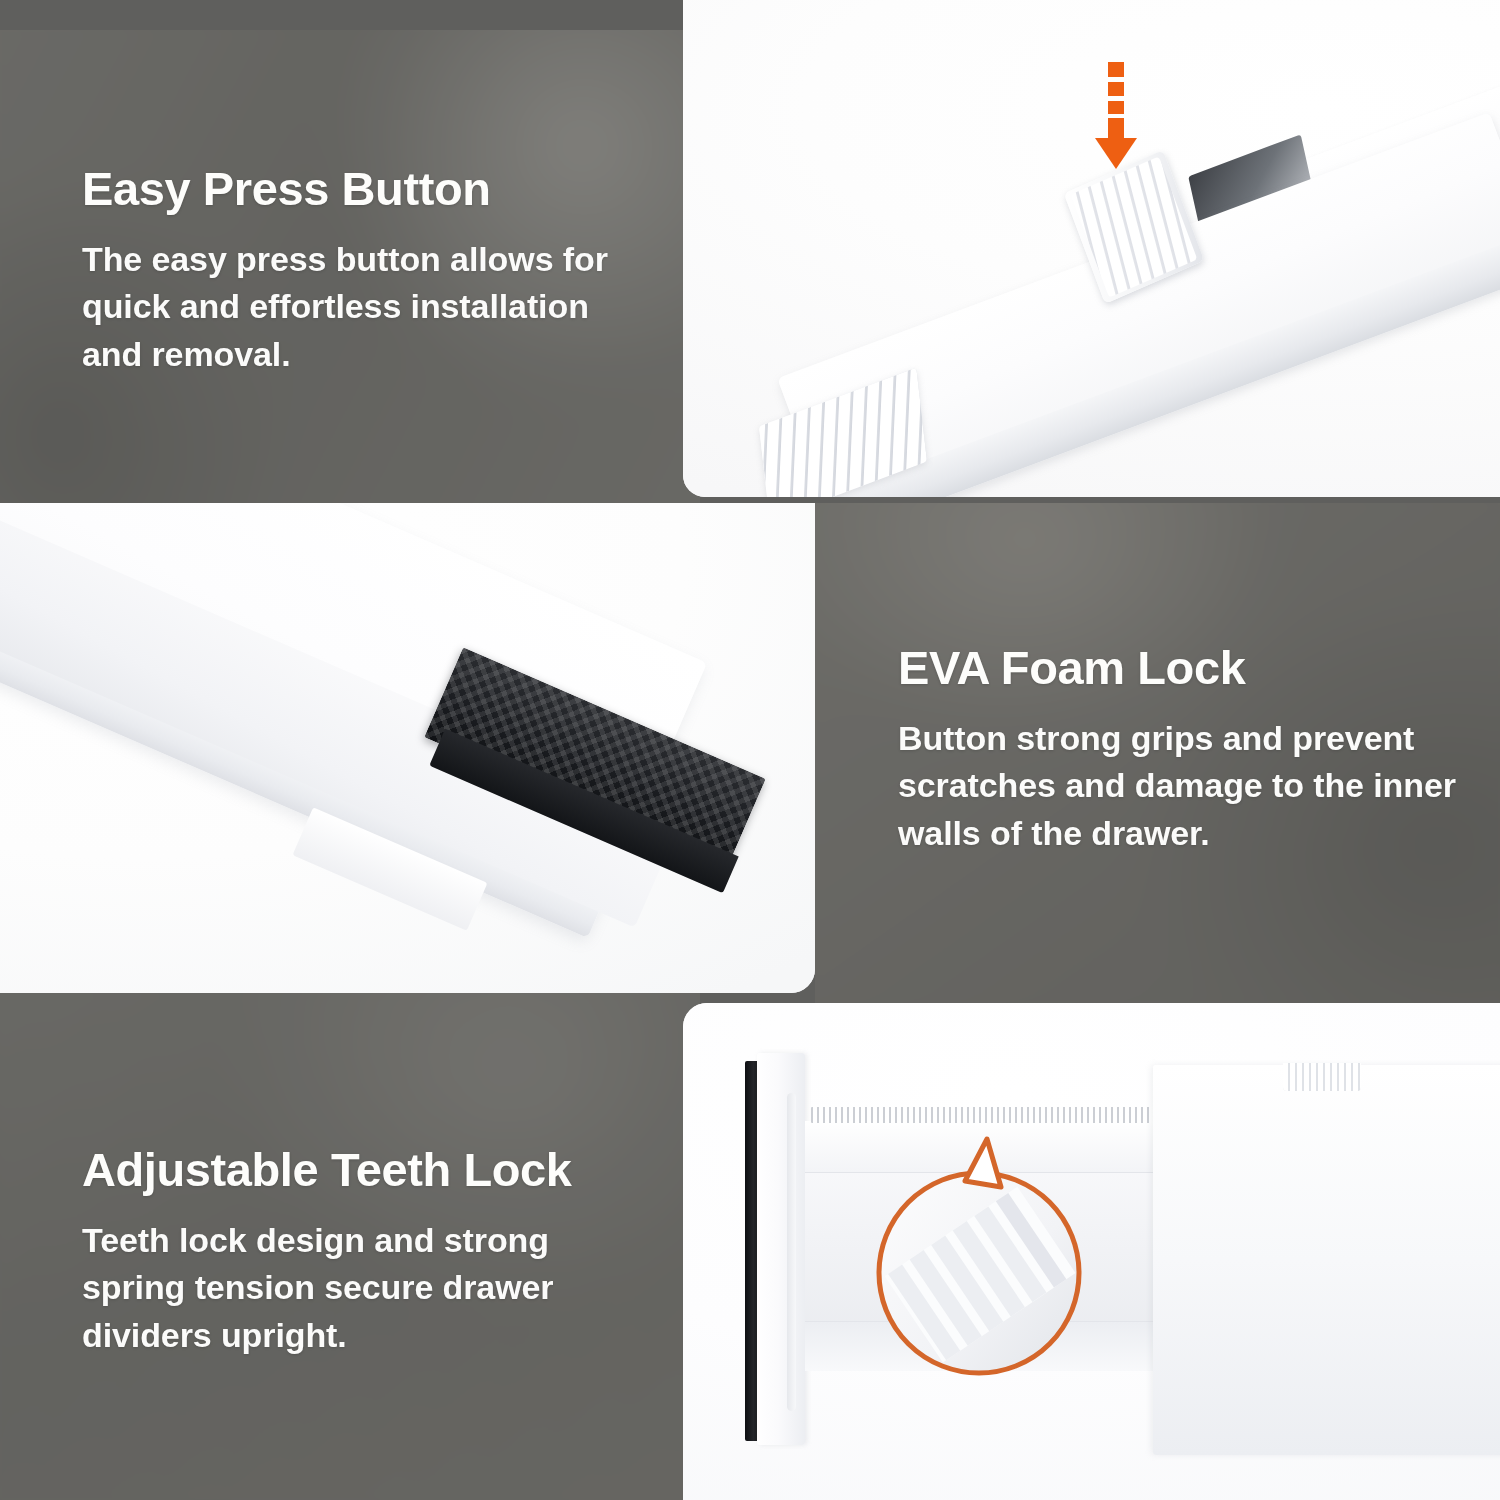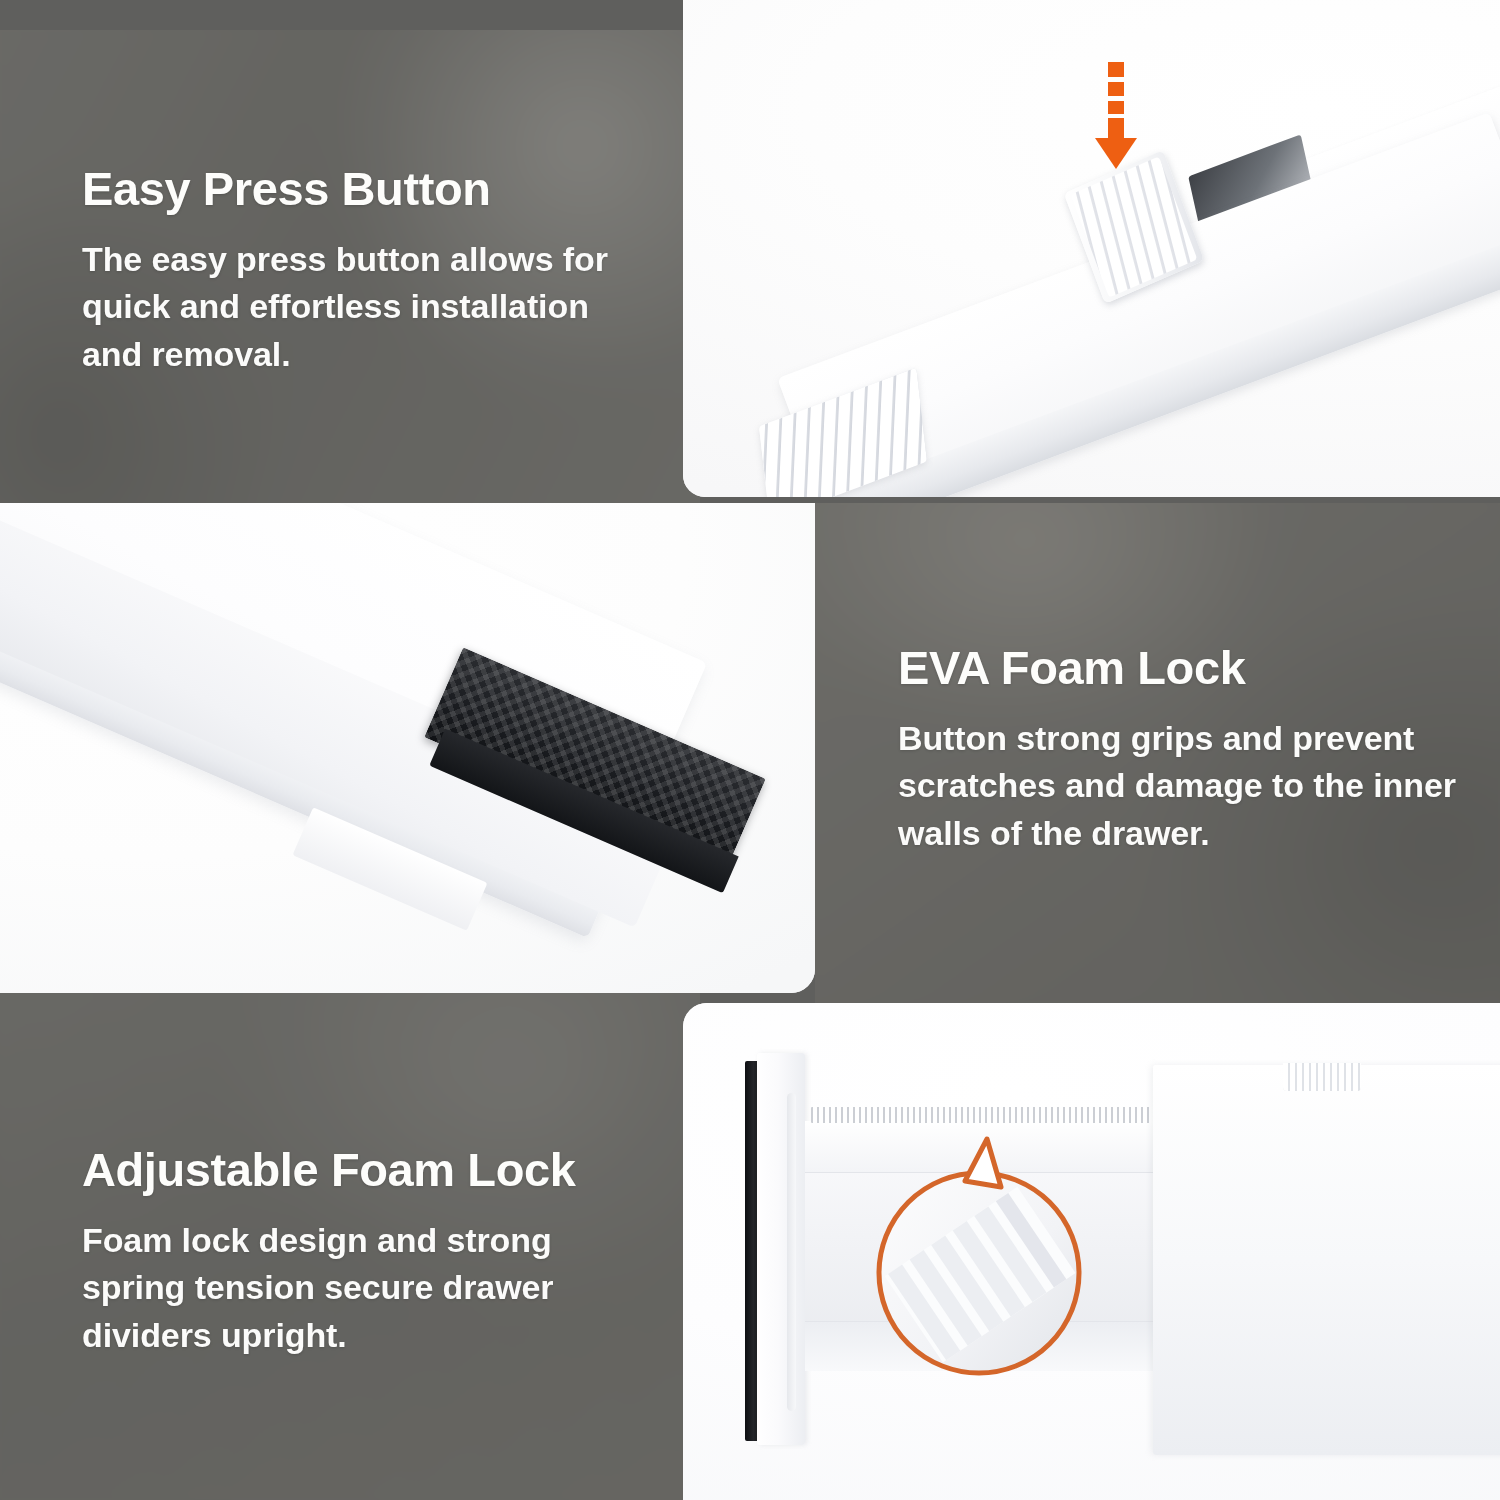--- a/index.html
+++ b/index.html
@@ -356,22 +356,22 @@
     <div class="text-body">
       <div class="feat-title">EVA Foam Lock</div>
       <div class="feat-desc">Button strong grips and prevent scratches and damage to the inner walls of the drawer.</div>
     </div>
   </div>
 
   <div class="panel text-panel" id="panel-text-3">
     <div class="bgphoto"></div>
     <div class="scrim"></div>
     <div class="text-body">
-      <div class="feat-title">Adjustable Foam Lock</div>
-      <div class="feat-desc">Foam lock design and strong spring tension secure drawer dividers upright.</div>
+      <div class="feat-title">Adjustable Teeth Lock</div>
+      <div class="feat-desc">Teeth lock design and strong spring tension secure drawer dividers upright.</div>
     </div>
   </div>
 
   <div class="panel photo-panel" id="panel-photo-3">
     <div class="pp-inner">
       <div class="eva-edge"></div>
       <div class="end-wall"></div>
       <div class="end-wall-groove"></div>
       <div class="channel"></div>
       <div class="channel-top"></div>

